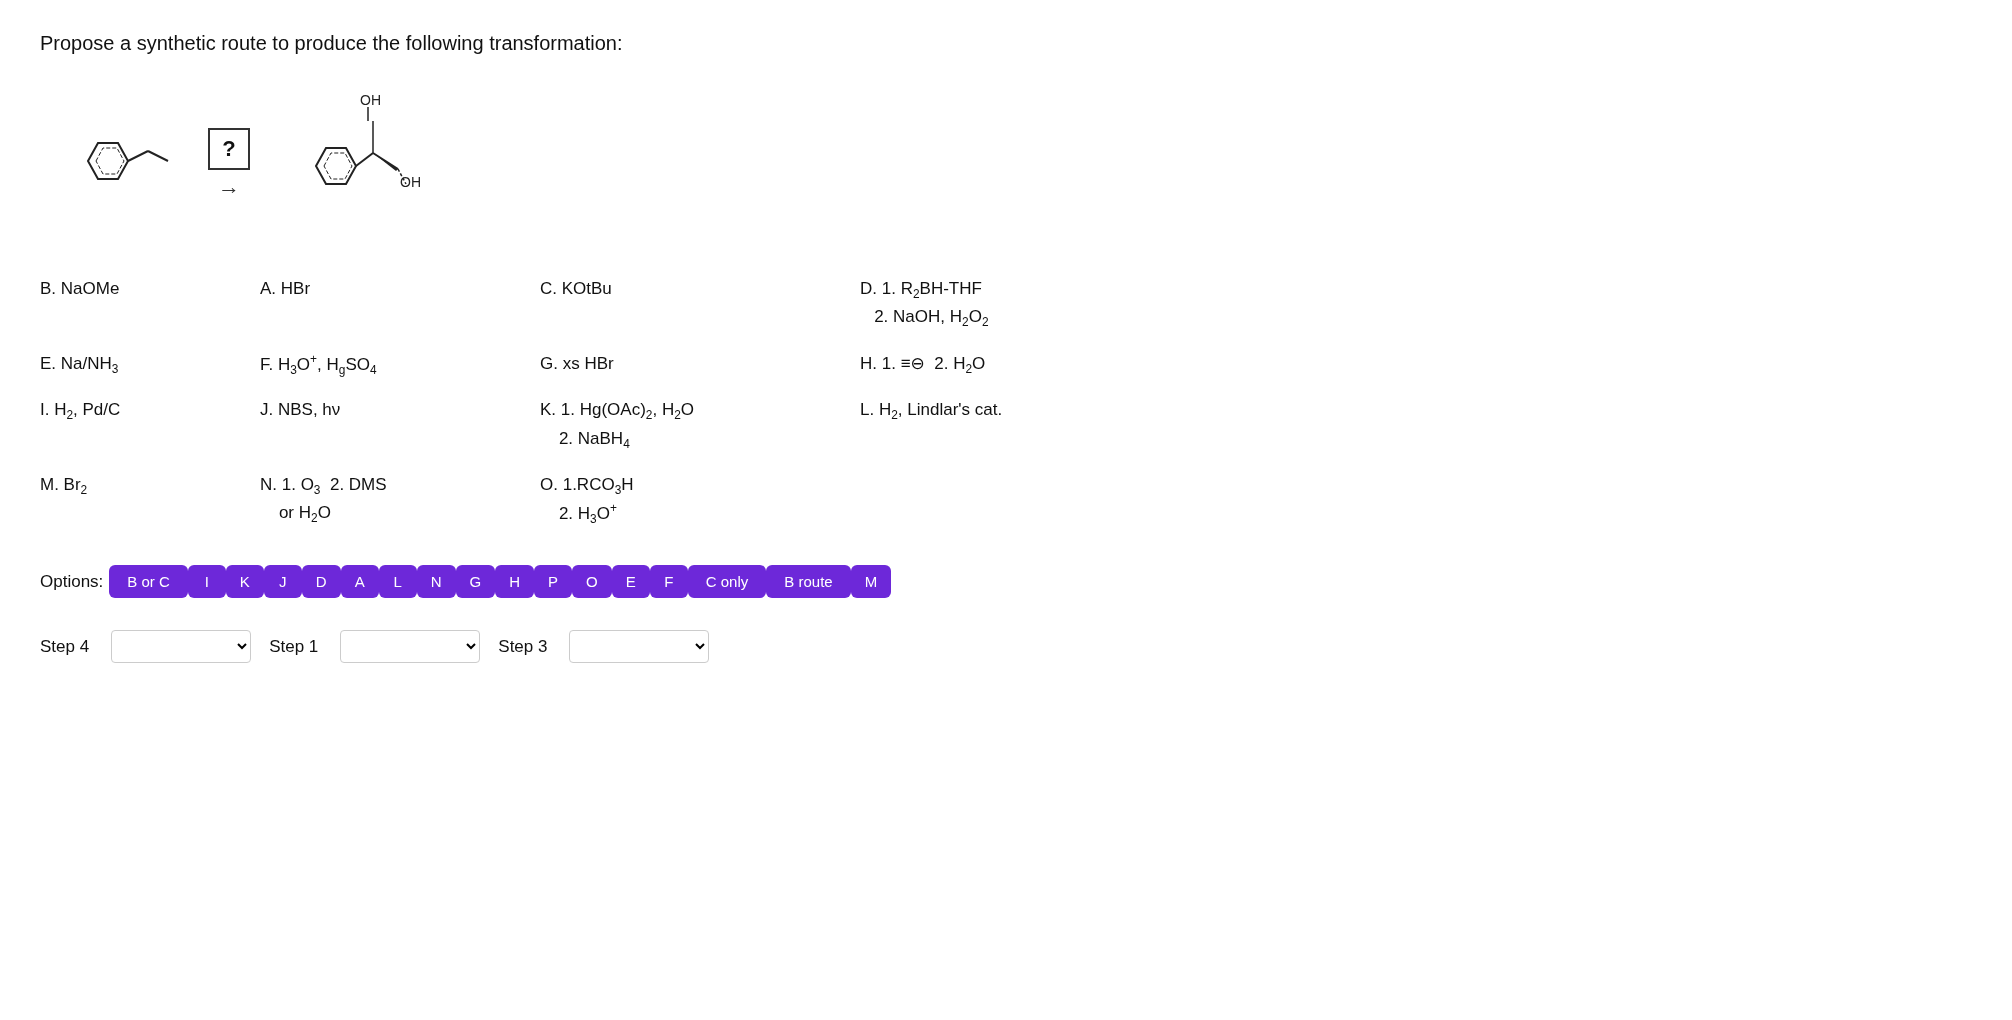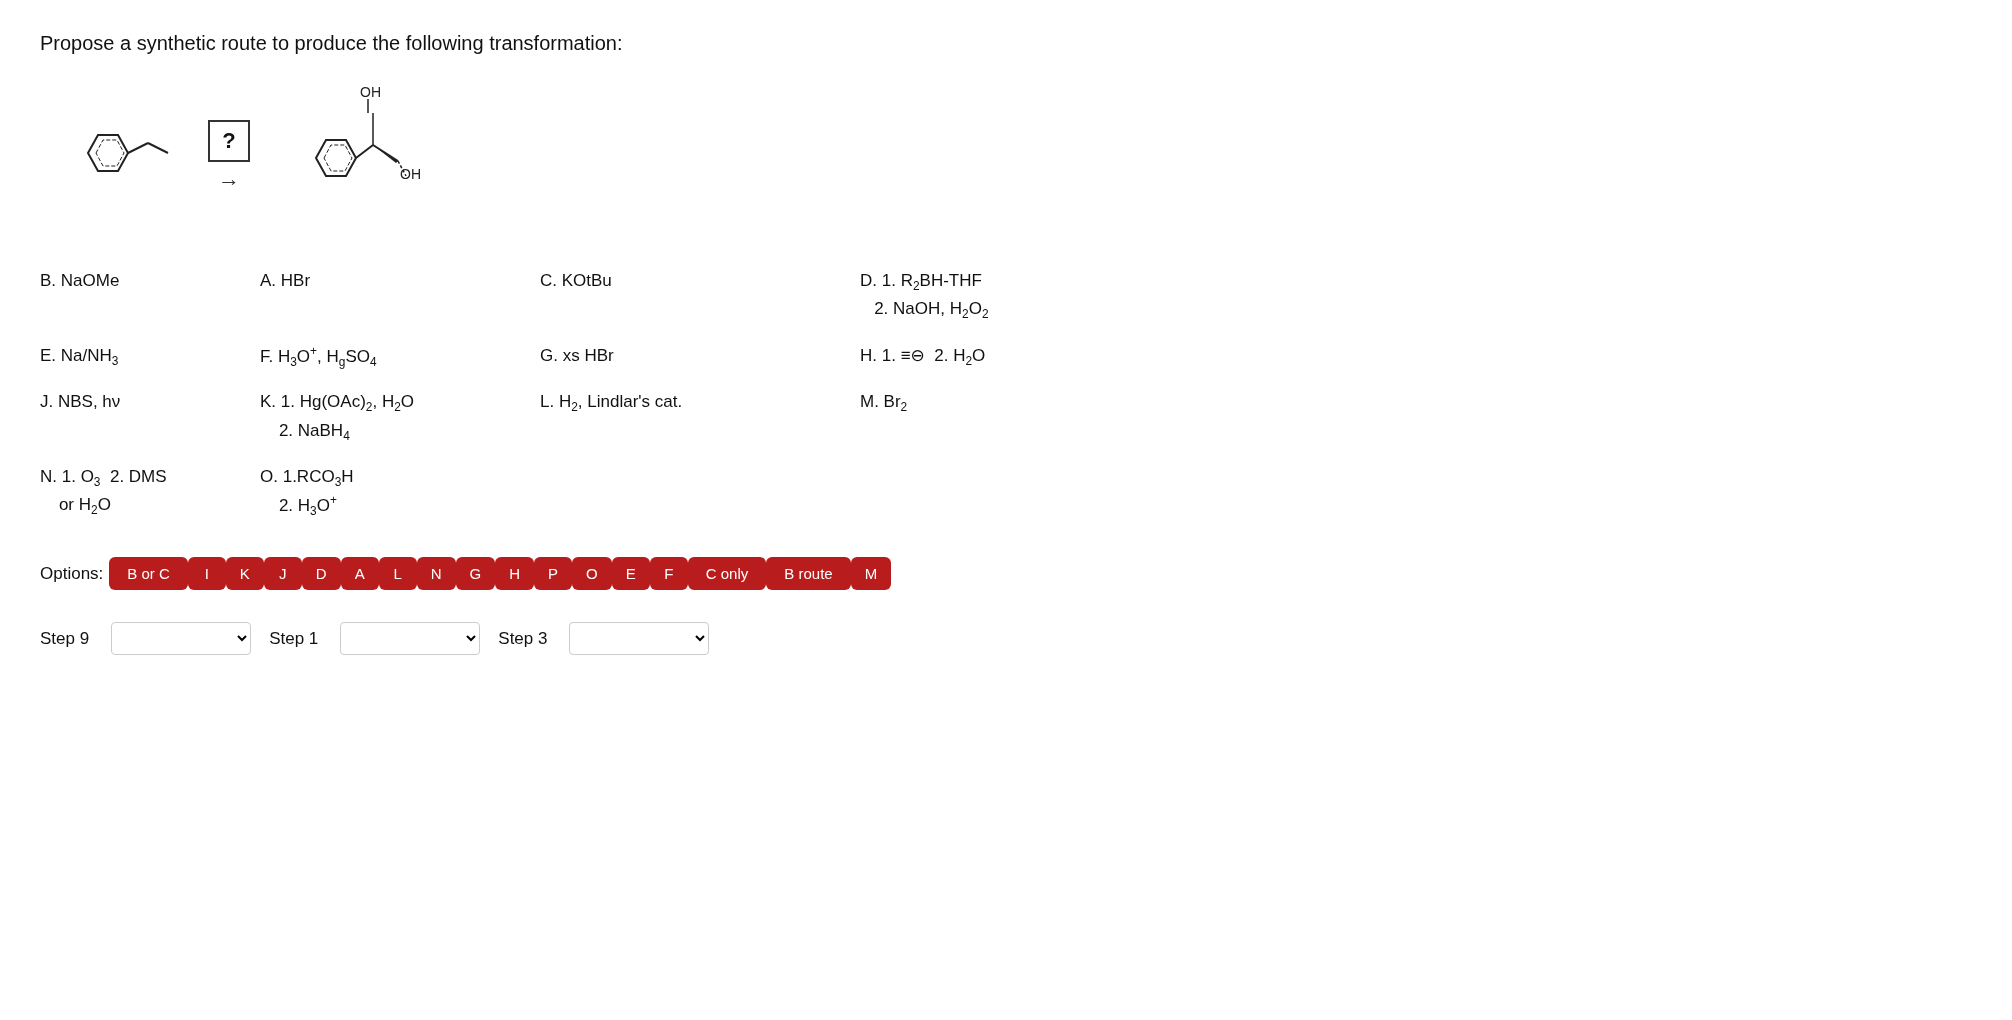--- a/index.html
+++ b/index.html
@@ -5,21 +5,21 @@
     * { box-sizing: border-box; margin: 0; padding: 0; }
     body {
       font-family: -apple-system, BlinkMacSystemFont, "Segoe UI", Arial, sans-serif;
       background: #fff;
       color: #111;
       font-size: 18px;
       padding: 32px 40px;
     }
     .question-title {
       font-size: 20px;
-      margin-bottom: 28px;
+      margin-bottom: 36px;
       font-weight: 400;
     }
     .reaction-row {
       display: flex;
       align-items: center;
       gap: 28px;
       margin-bottom: 40px;
       margin-left: 20px;
     }
     
@@ -62,21 +62,21 @@
       display: flex;
       align-items: center;
       margin-bottom: 32px;
       flex-wrap: wrap;
     }
     .options-label {
       font-size: 17px;
       margin-right: 6px;
     }
     .opt-btn {
-      background: #b91c1c;
+      background: #6d28d9;
       color: #fff;
       border: none;
       border-radius: 6px;
       padding: 8px 14px;
       font-size: 15px;
       font-weight: 500;
       cursor: pointer;
       min-width: 38px;
       text-align: center;
     }
@@ -173,20 +173,23 @@
   <div class="option-item">
     <span class="label">F. </span>H<sub>3</sub>O<sup>+</sup>, H<sub>g</sub>SO<sub>4</sub>
   </div>
   <div class="option-item">
     <span class="label">G. </span>xs HBr
   </div>
   <div class="option-item">
     <span class="label">H. </span>1. ≡⊖ &nbsp;2. H<sub>2</sub>O
   </div>
 
+  <div class="option-item">
+    <span class="label">I. </span>H<sub>2</sub>, Pd/C
+  </div>
   <div class="option-item">
     <span class="label">J. </span><span class="nbs">NBS, hν</span>
   </div>
   <div class="option-item">
     <span class="label">K. </span>1. Hg(OAc)<sub>2</sub>, H<sub>2</sub>O<br>&nbsp;&nbsp;&nbsp;&nbsp;2. NaBH<sub>4</sub>
   </div>
   <div class="option-item">
     <span class="label">L. </span>H<sub>2</sub>, Lindlar's cat.
   </div>
 
@@ -217,21 +220,21 @@
   <button class="opt-btn">P</button>
   <button class="opt-btn">O</button>
   <button class="opt-btn">E</button>
   <button class="opt-btn">F</button>
   <button class="opt-btn wide">C only</button>
   <button class="opt-btn wide">B route</button>
   <button class="opt-btn">M</button>
 </div>
 
 <div class="steps-row">
-  <span class="step-label">Step 9</span>
+  <span class="step-label">Step 4</span>
   <select class="step-select">
     <option value=""></option>
   </select>
 
   <span class="step-label">Step 1</span>
   <select class="step-select">
     <option value=""></option>
   </select>
 
   <span class="step-label">Step 3</span>

